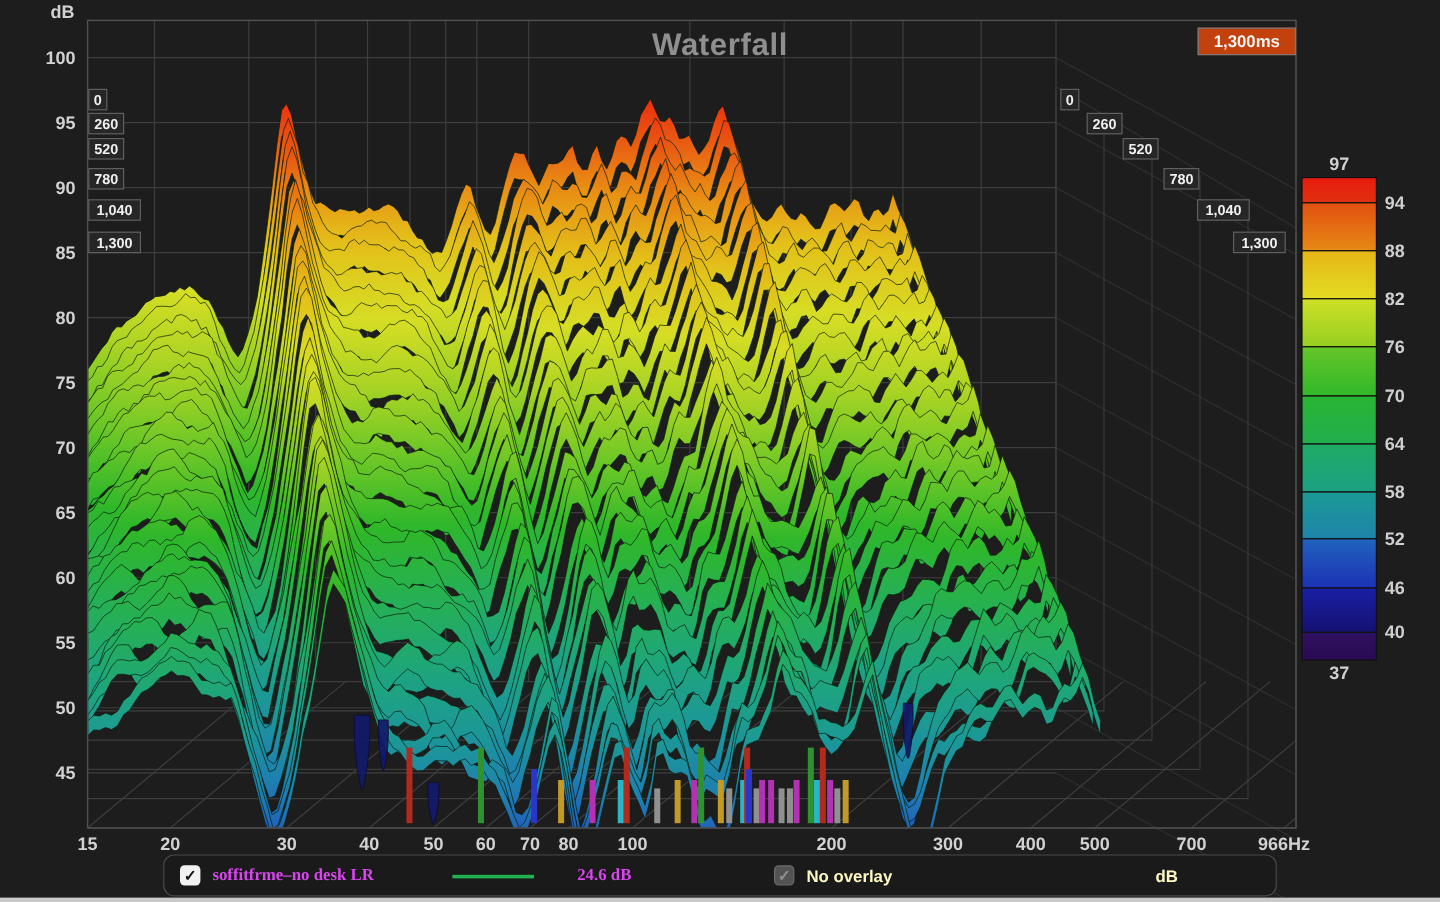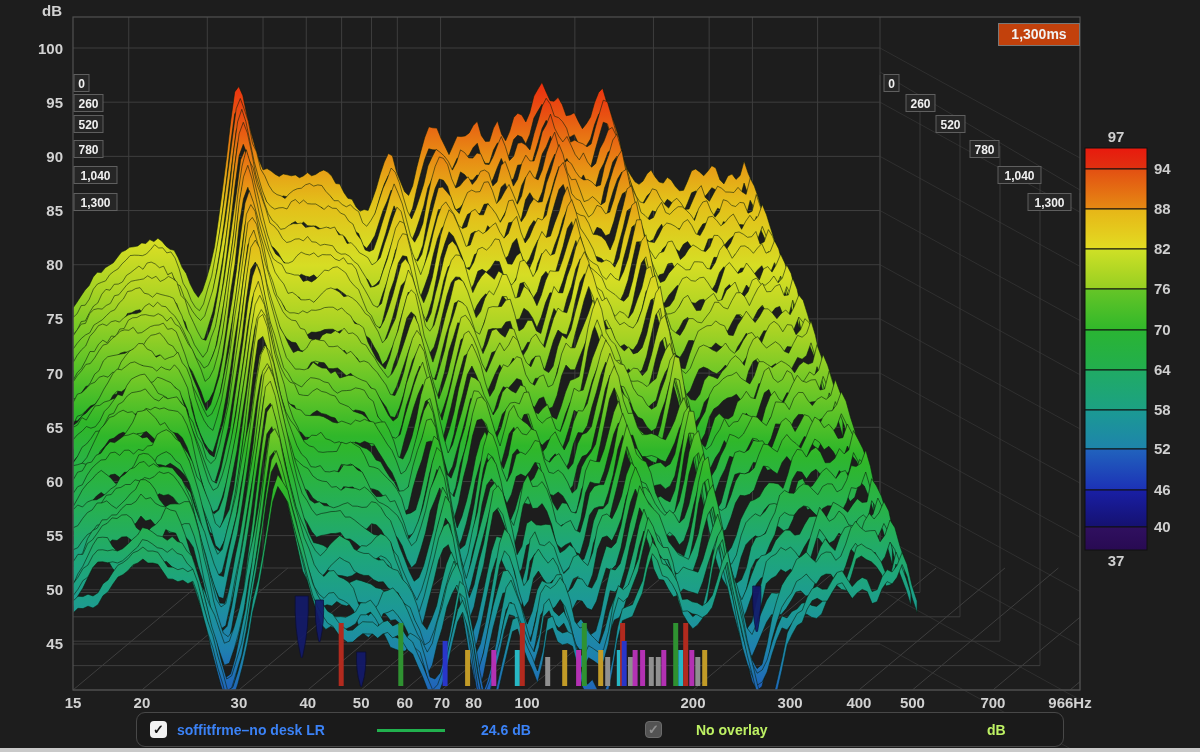--- a/index.html
+++ b/index.html
@@ -14,22 +14,22 @@
          text-align:center;line-height:21px;}
   .yunit{position:absolute;left:42px;top:2px;font-size:15px;font-weight:bold;color:#d2d2d2;}
   .legend{position:absolute;left:136px;top:712px;width:928px;height:35px;background:#1a1a1a;
           border:1.5px solid #484848;border-radius:9px;box-sizing:border-box;}
   .cb{position:absolute;top:8px;width:17px;height:17px;border-radius:4px;text-align:center;}
   .cb-white{left:13px;background:#f2f2f2;}
   .cb-gray{left:508px;background:#535353;border:1px solid #6b6b6b;box-sizing:border-box;}
   .chk{font-size:13px;font-weight:bold;color:#141414;line-height:17px;display:block;}
   .chk.g{color:#8f8f8f;line-height:15px;}
   .ltext{position:absolute;top:9px;font-size:14px;font-weight:bold;white-space:nowrap;}
-  .green{color:#3b82f6;}
-  .gray{color:#bef264;margin-left:24px;}
+  .green{color:#d946ef;font-family:Liberation Serif, serif;}
+  .gray{color:#fef9c3;}
   .trace-label{left:40px;}
   .swatch{position:absolute;left:240px;top:16px;width:68px;height:3px;background:#21b14e;}
   .lvl{left:344px;}
   .overlay-label{left:535px;}
   .unit{left:826px;}
   .bottomstrip{position:absolute;left:0;top:748px;width:1200px;height:4px;background:#c9c9c9;}
 </style>
 </head>
 <body>
 
@@ -803,20 +803,21 @@
         <text x="1154" y="294" text-anchor="start" fill="#cfcfcf" font-size="15px">76</text>
         <text x="1154" y="335" text-anchor="start" fill="#cfcfcf" font-size="15px">70</text>
         <text x="1154" y="375" text-anchor="start" fill="#cfcfcf" font-size="15px">64</text>
         <text x="1154" y="415" text-anchor="start" fill="#cfcfcf" font-size="15px">58</text>
         <text x="1154" y="454" text-anchor="start" fill="#cfcfcf" font-size="15px">52</text>
         <text x="1154" y="495" text-anchor="start" fill="#cfcfcf" font-size="15px">46</text>
         <text x="1154" y="532" text-anchor="start" fill="#cfcfcf" font-size="15px">40</text>
         <text x="1116" y="566" text-anchor="middle" fill="#cfcfcf" font-size="15px">37</text>
       </g>
     </svg>
+  <div class="title">Waterfall</div>
   <div class="badge">1,300ms</div>
   <div class="yunit">dB</div>
 
   <div class="legend">
     <span class="cb cb-white">
         <span class="chk">✓</span>
       </span>
     <span class="ltext green trace-label">soffitfrme–no desk LR</span>
     <span class="swatch"></span>
     <span class="ltext green lvl">24.6 dB</span>

